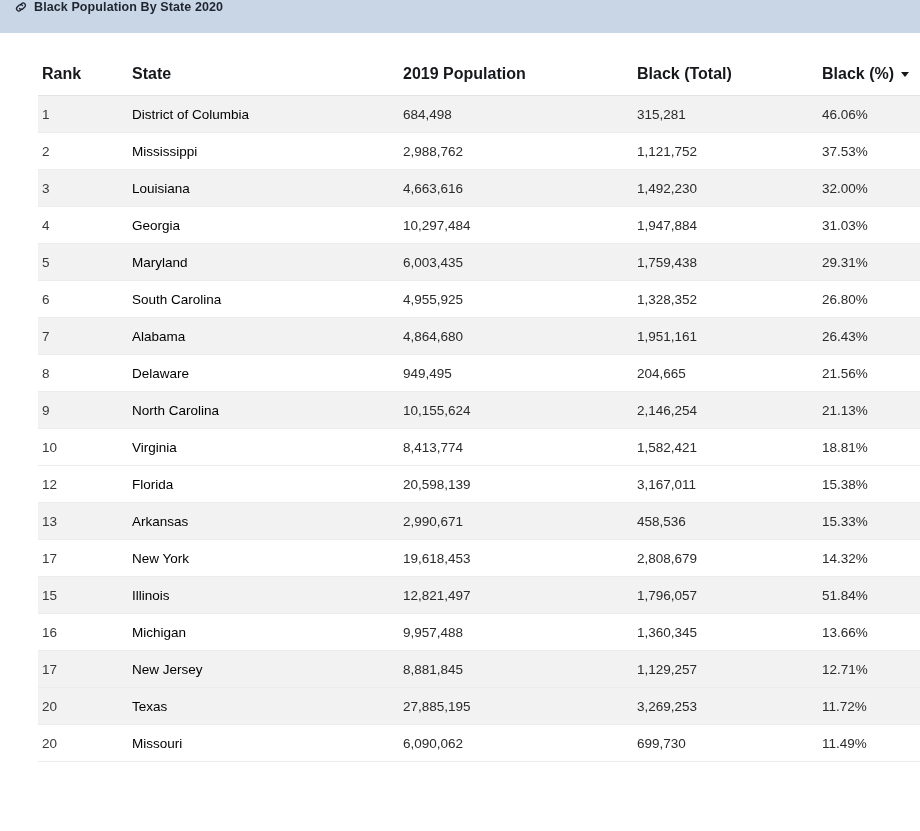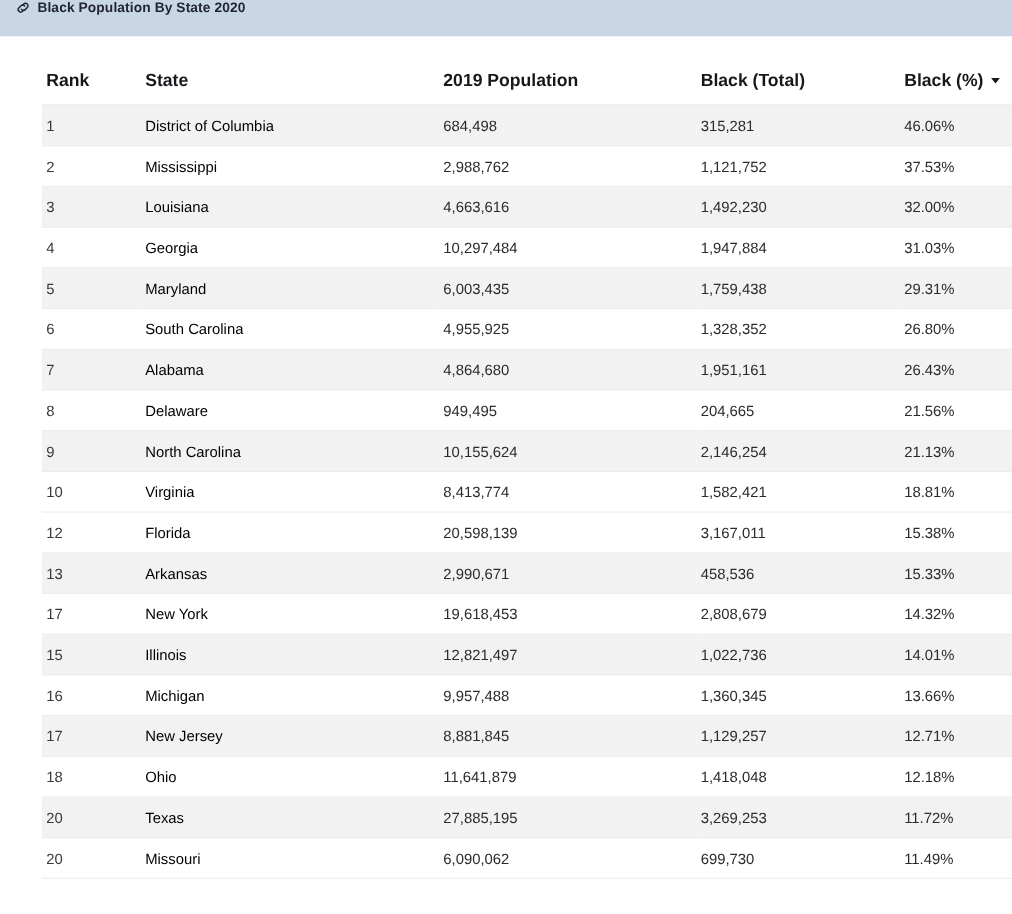--- a/index.html
+++ b/index.html
@@ -225,44 +225,37 @@
           <td class="rank">17</td>
           <td class="state"><a>New York</a></td>
           <td>19,618,453</td>
           <td>2,808,679</td>
           <td>14.32%</td>
         </tr>
         <tr class="odd">
           <td class="rank">15</td>
           <td class="state"><a>Illinois</a></td>
           <td>12,821,497</td>
-          <td>1,022,736</td>
-          <td>14.01%</td>
+          <td>1,796,057</td>
+          <td>51.84%</td>
         </tr>
         <tr class="even">
           <td class="rank">16</td>
           <td class="state"><a>Michigan</a></td>
           <td>9,957,488</td>
           <td>1,360,345</td>
           <td>13.66%</td>
         </tr>
         <tr class="odd">
           <td class="rank">17</td>
           <td class="state"><a>New Jersey</a></td>
           <td>8,881,845</td>
           <td>1,129,257</td>
           <td>12.71%</td>
         </tr>
-        <tr class="even">
-          <td class="rank">18</td>
-          <td class="state"><a>Ohio</a></td>
-          <td>11,641,879</td>
-          <td>1,418,048</td>
-          <td>12.18%</td>
-        </tr>
         <tr class="odd">
           <td class="rank">20</td>
           <td class="state"><a>Texas</a></td>
           <td>27,885,195</td>
           <td>3,269,253</td>
           <td>11.72%</td>
         </tr>
         <tr class="even">
           <td class="rank">20</td>
           <td class="state"><a>Missouri</a></td>

